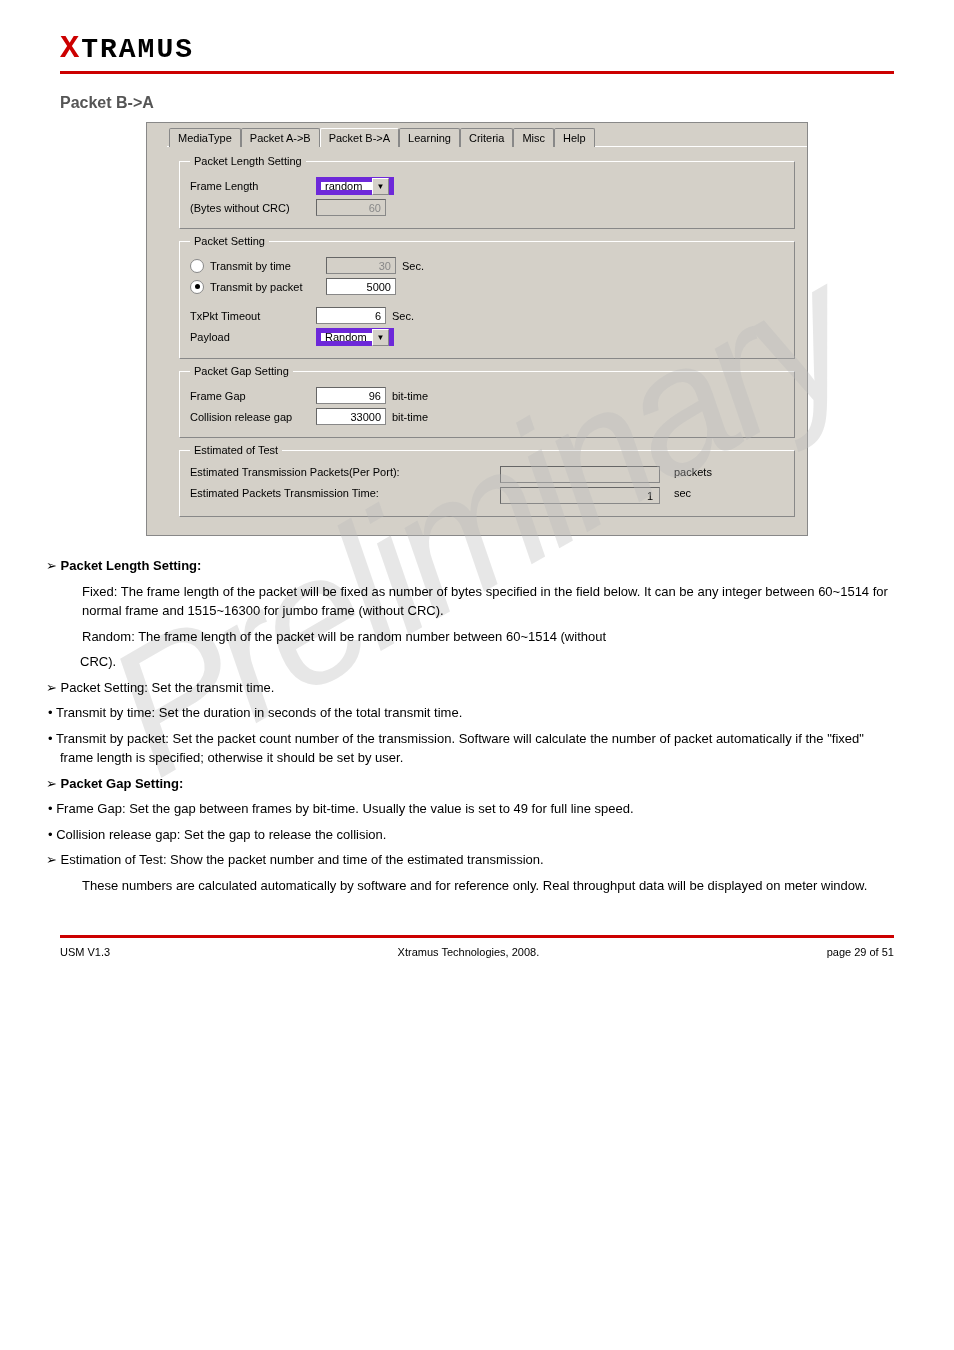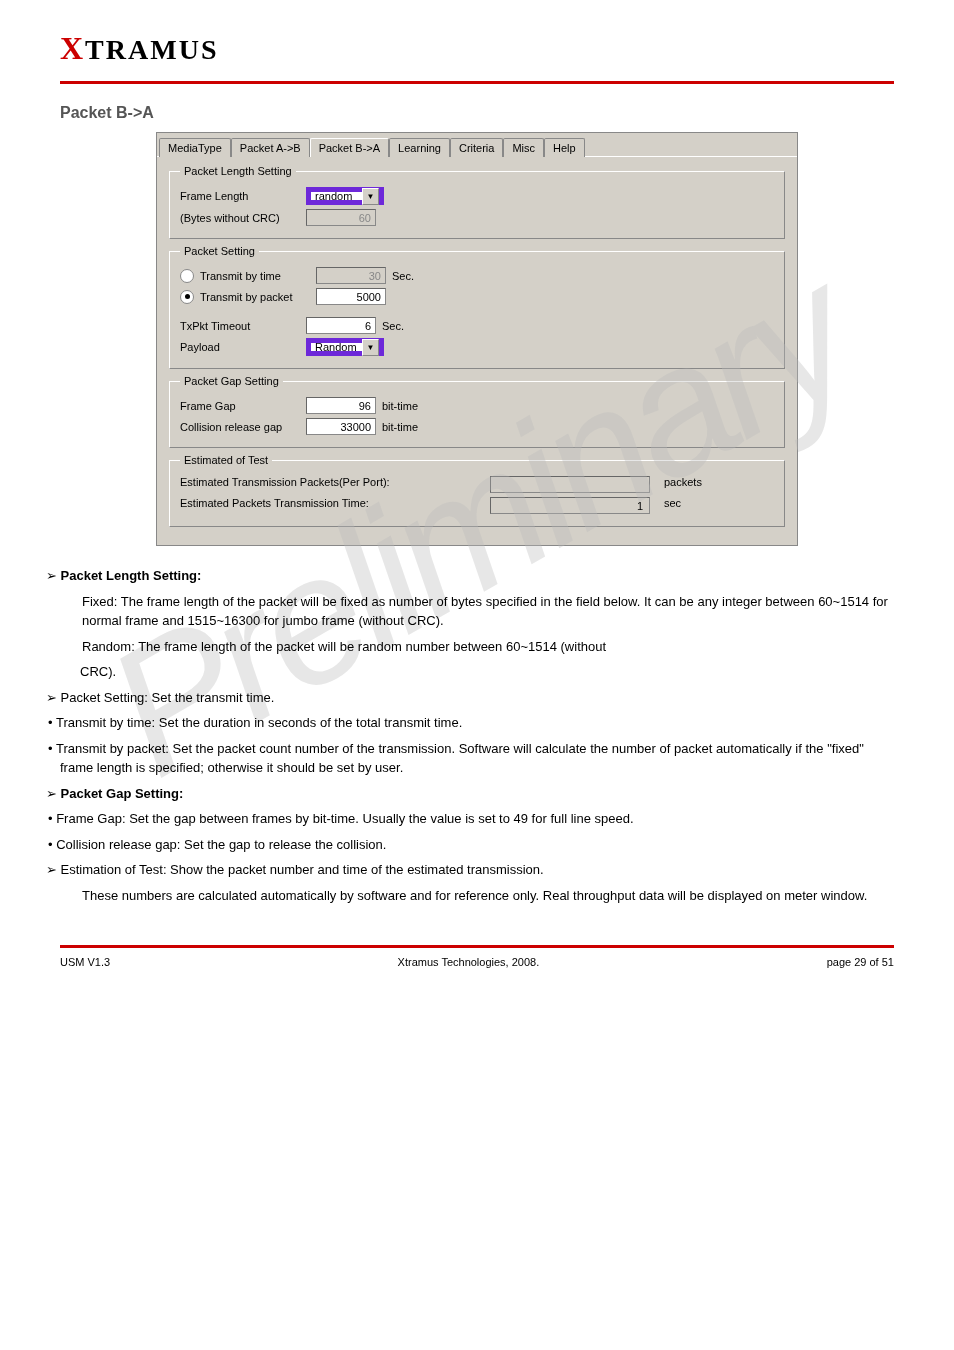--- a/index.html
+++ b/index.html
@@ -7,26 +7,26 @@
     padding: 0;
     font-family: Arial, sans-serif;
     background: #fff;
     width: 954px;
     position: relative;
   }
   .page {
     padding: 30px 60px 30px 60px;
   }
   .logo {
-    font-family: Liberation Serif, serif;
+    font-family: Liberation Mono, monospace;
     font-size: 28px;
     font-weight: bold;
     color: #000;
     letter-spacing: 2px;
-    margin-bottom: 14px;
+    margin-bottom: 4px;
   }
   .logo .x {
     color: #c00;
     font-size: 32px;
   }
   .top-hr {
     border: none;
     border-top: 3px solid #c00;
     margin: 0 0 20px 0;
   }
@@ -49,20 +49,21 @@
     margin: 10px 0 20px 0;
   }
   .dialog {
     width: 640px;
     background: #d4d0c8;
     border: 1px solid #888;
     font-family: Tahoma, "MS Sans Serif", sans-serif;
     font-size: 11px;
     color: #000;
     position: relative;
+    padding-left: 20px;
   }
   .tabs {
     display: flex;
     align-items: flex-end;
     padding: 4px 2px 0 2px;
     background: #d4d0c8;
     border-bottom: 1px solid #fff;
   }
   .tab {
     padding: 3px 8px 3px 8px;

